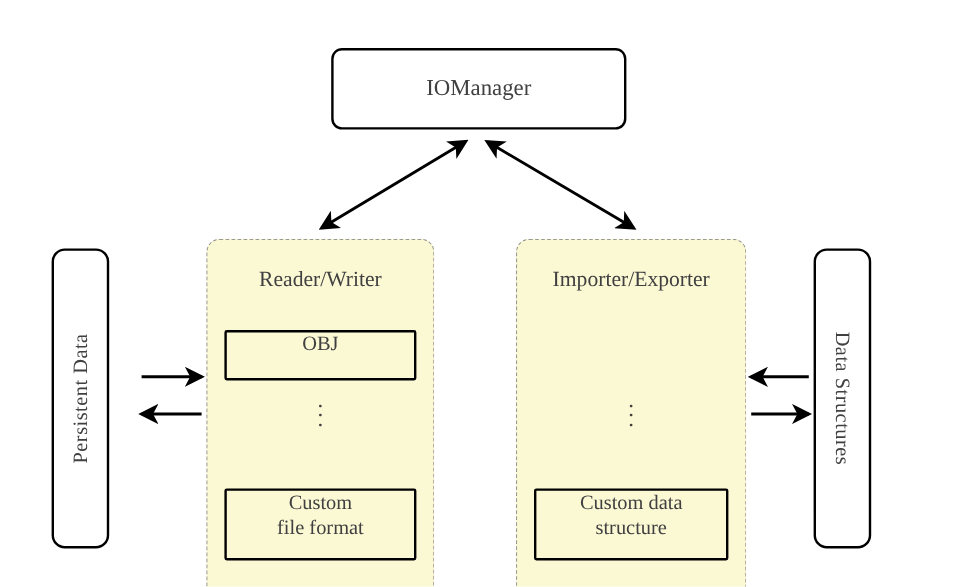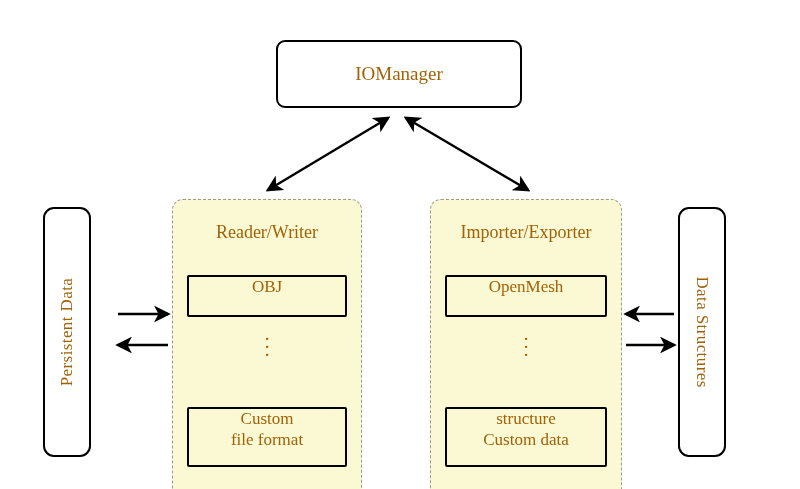--- a/index.html
+++ b/index.html
@@ -6,21 +6,21 @@
     margin: 0;
     padding: 0;
     background: #ffffff;
   }
   #canvas {
     position: relative;
     width: 800px;
     height: 489px;
     background: #ffffff;
     font-family: "Liberation Serif", "DejaVu Serif", serif;
-    color: #a16207;
+    color: #404040;
     overflow: hidden;
   }
 
   
   .node {
     position: absolute;
     box-sizing: border-box;
     border: 2.5px solid #000000;
     border-radius: 9px;
     background: #ffffff;
@@ -158,34 +158,31 @@
       <div>
         <div>Custom</div>
         <div>file format</div>
       </div>
     </div>
   </div>
 
   <div class="group-panel" id="group-importer-exporter">
     <div class="group-title">Importer/Exporter</div>
 
-    <div class="item-box item-one-line">
-      <span>OpenMesh</span>
-    </div>
 
     <div class="vdots">
       <span>.</span>
       <span>.</span>
       <span>.</span>
     </div>
 
     <div class="item-box item-two-line">
       <div>
+        <div>Custom data</div>
         <div>structure</div>
-        <div>Custom data</div>
       </div>
     </div>
   </div>
 
   <svg id="arrow-layer" viewBox="0 0 800 489">
     <defs>
       <marker id="head-end" viewBox="0 0 12 12" refX="10" refY="6" markerWidth="7" markerHeight="7" orient="auto-start-reverse">
         <path d="M 0 0 L 12 6 L 0 12 L 3.2 6 Z" fill="#000000"></path>
       </marker>
       <marker id="head-start" viewBox="0 0 12 12" refX="10" refY="6" markerWidth="7" markerHeight="7" orient="auto-start-reverse">

